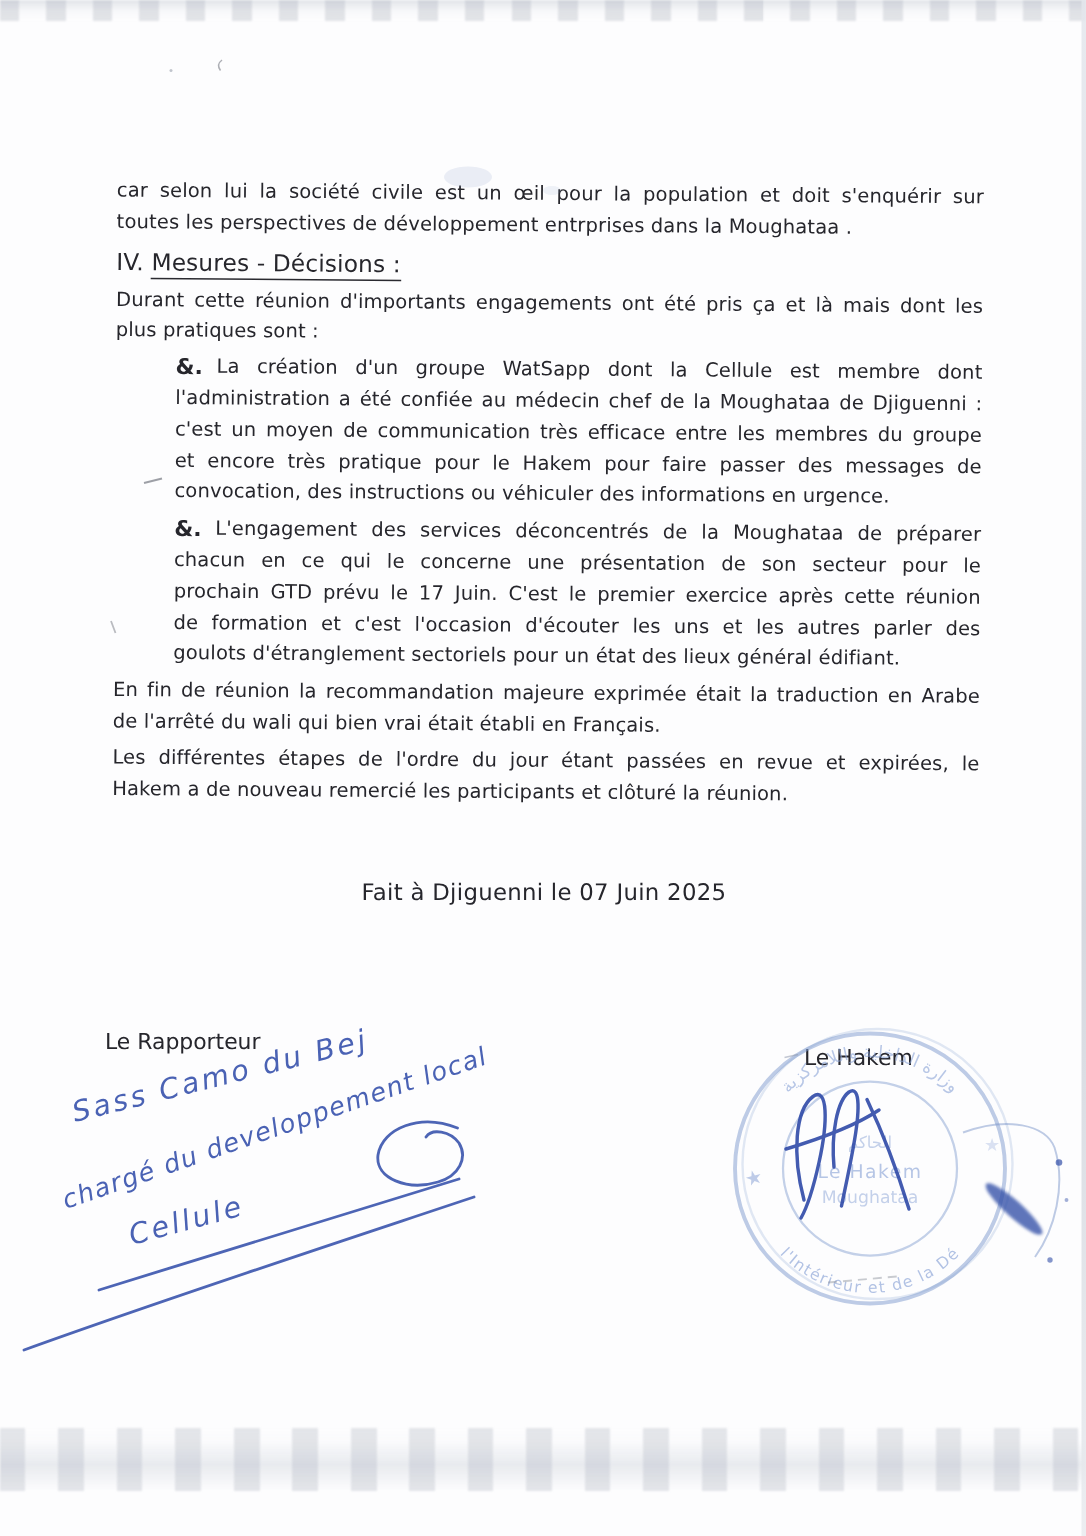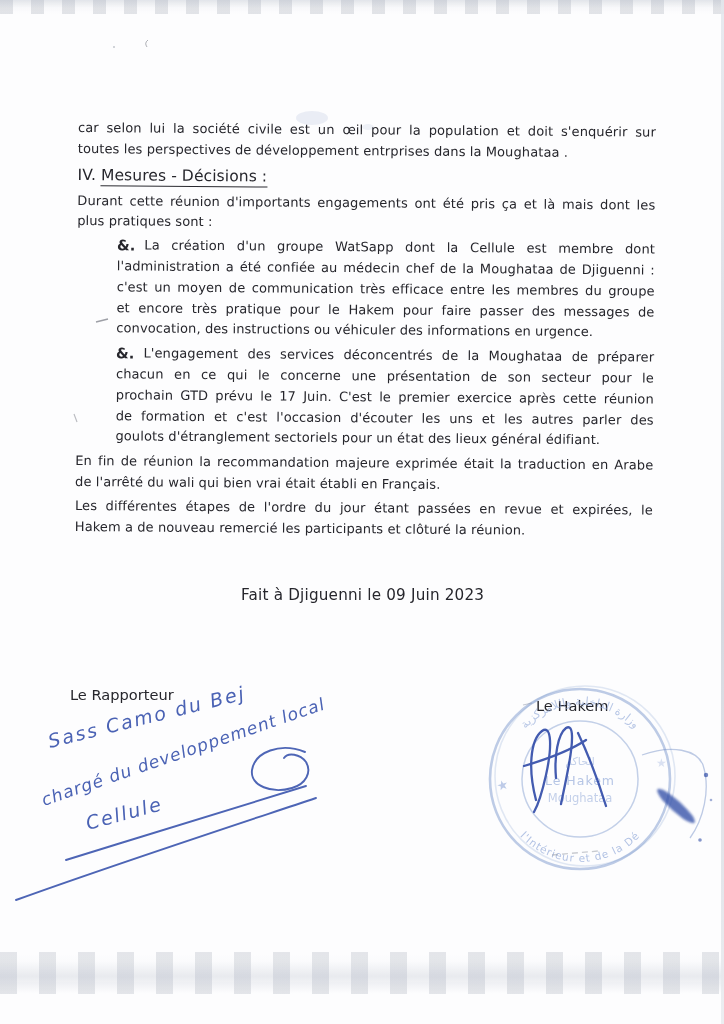--- a/index.html
+++ b/index.html
@@ -91,21 +91,21 @@
     <div class="para plain">
       <div class="jline">En fin de réunion la recommandation majeure exprimée était la traduction en Arabe</div>
       <div class="jline jlast">de l'arrêté du wali qui bien vrai était établi en Français.</div>
     </div>
     <div class="para plain">
       <div class="jline">Les différentes étapes de l'ordre du jour étant passées en revue et expirées, le</div>
       <div class="jline jlast">Hakem a de nouveau remercié les participants et clôturé la réunion.</div>
     </div>
   </div>
 
-<div class="dateline">Fait à Djiguenni le 09 Juin 2023</div>
+<div class="dateline">Fait à Djiguenni le 07 Juin 2025</div>
 
 <div class="sig-label" id="lbl-rapporteur">Le Rapporteur</div>
 <div class="sig-label" id="lbl-hakem">Le Hakem</div>
 
 <svg class="stamp-svg" width="222" height="215" viewBox="0 0 222 215">
   <g stroke="#7d9ace" fill="none">
     <circle cx="108" cy="104" r="90" stroke-width="2.6" opacity=".5"></circle>
     <circle cx="113" cy="101" r="90" stroke-width="1.6" opacity=".22"></circle>
     <circle cx="108" cy="104" r="58" stroke-width="1.5" opacity=".45"></circle>
   </g>

